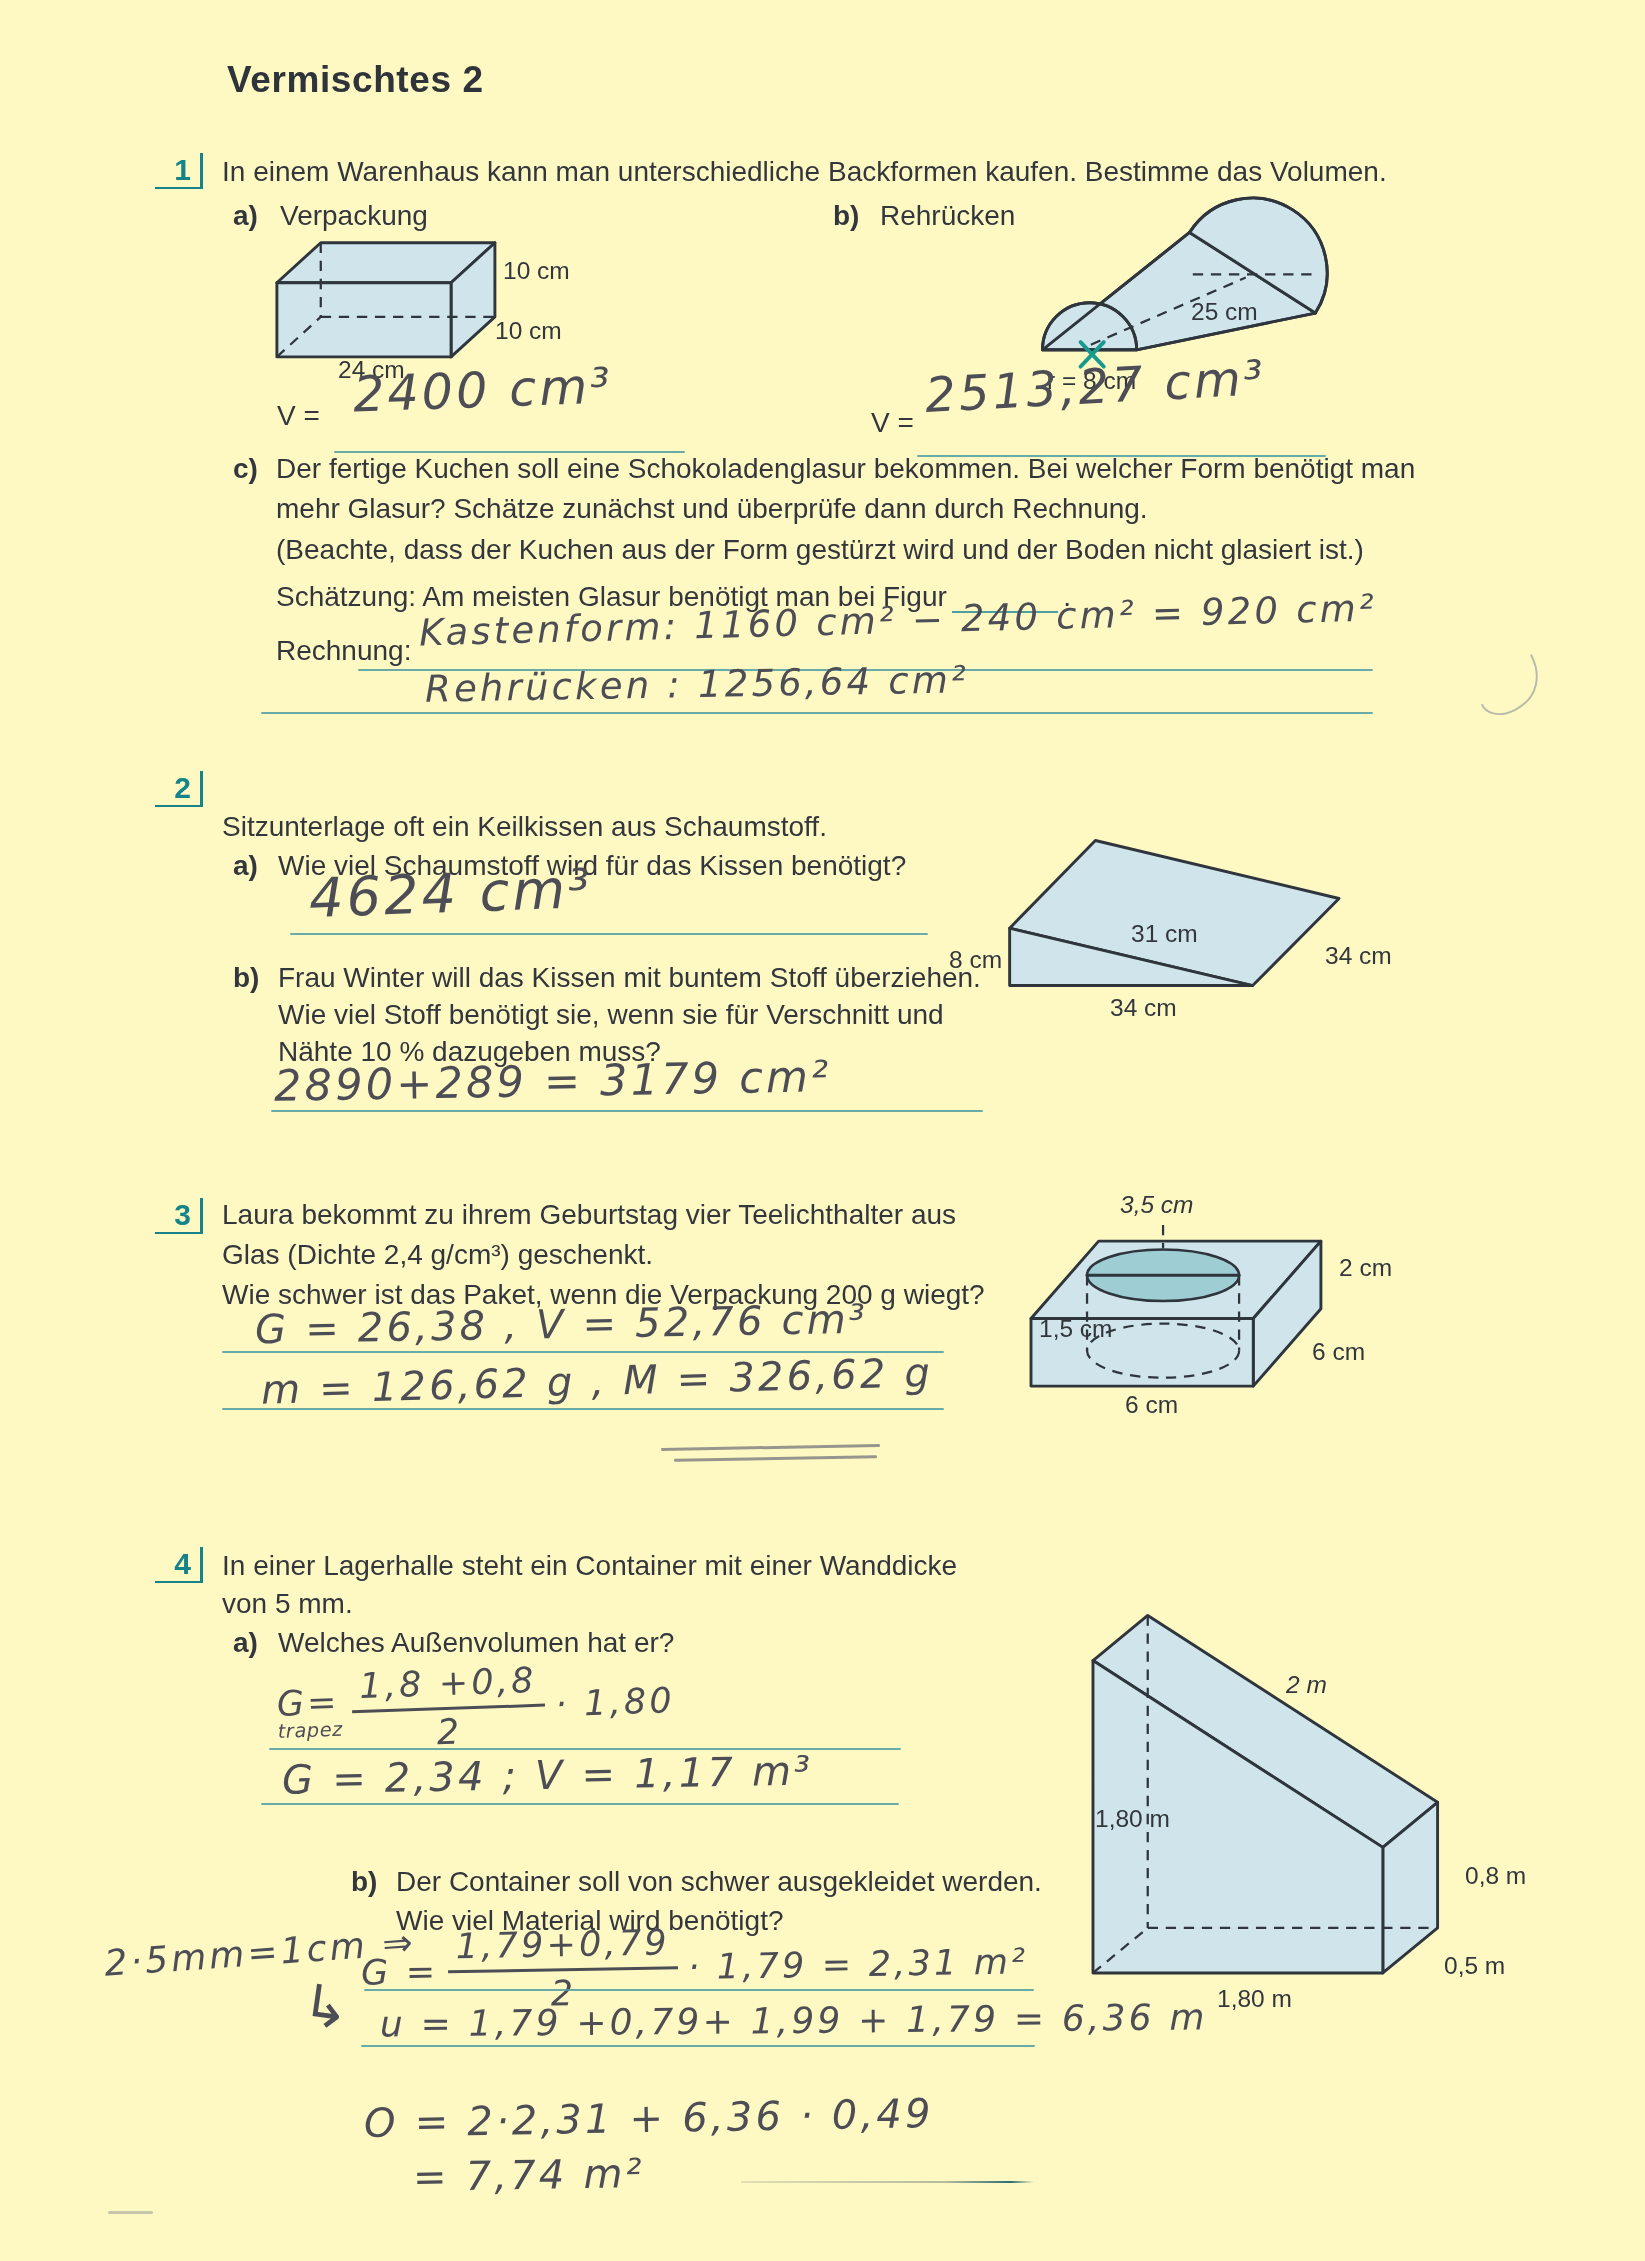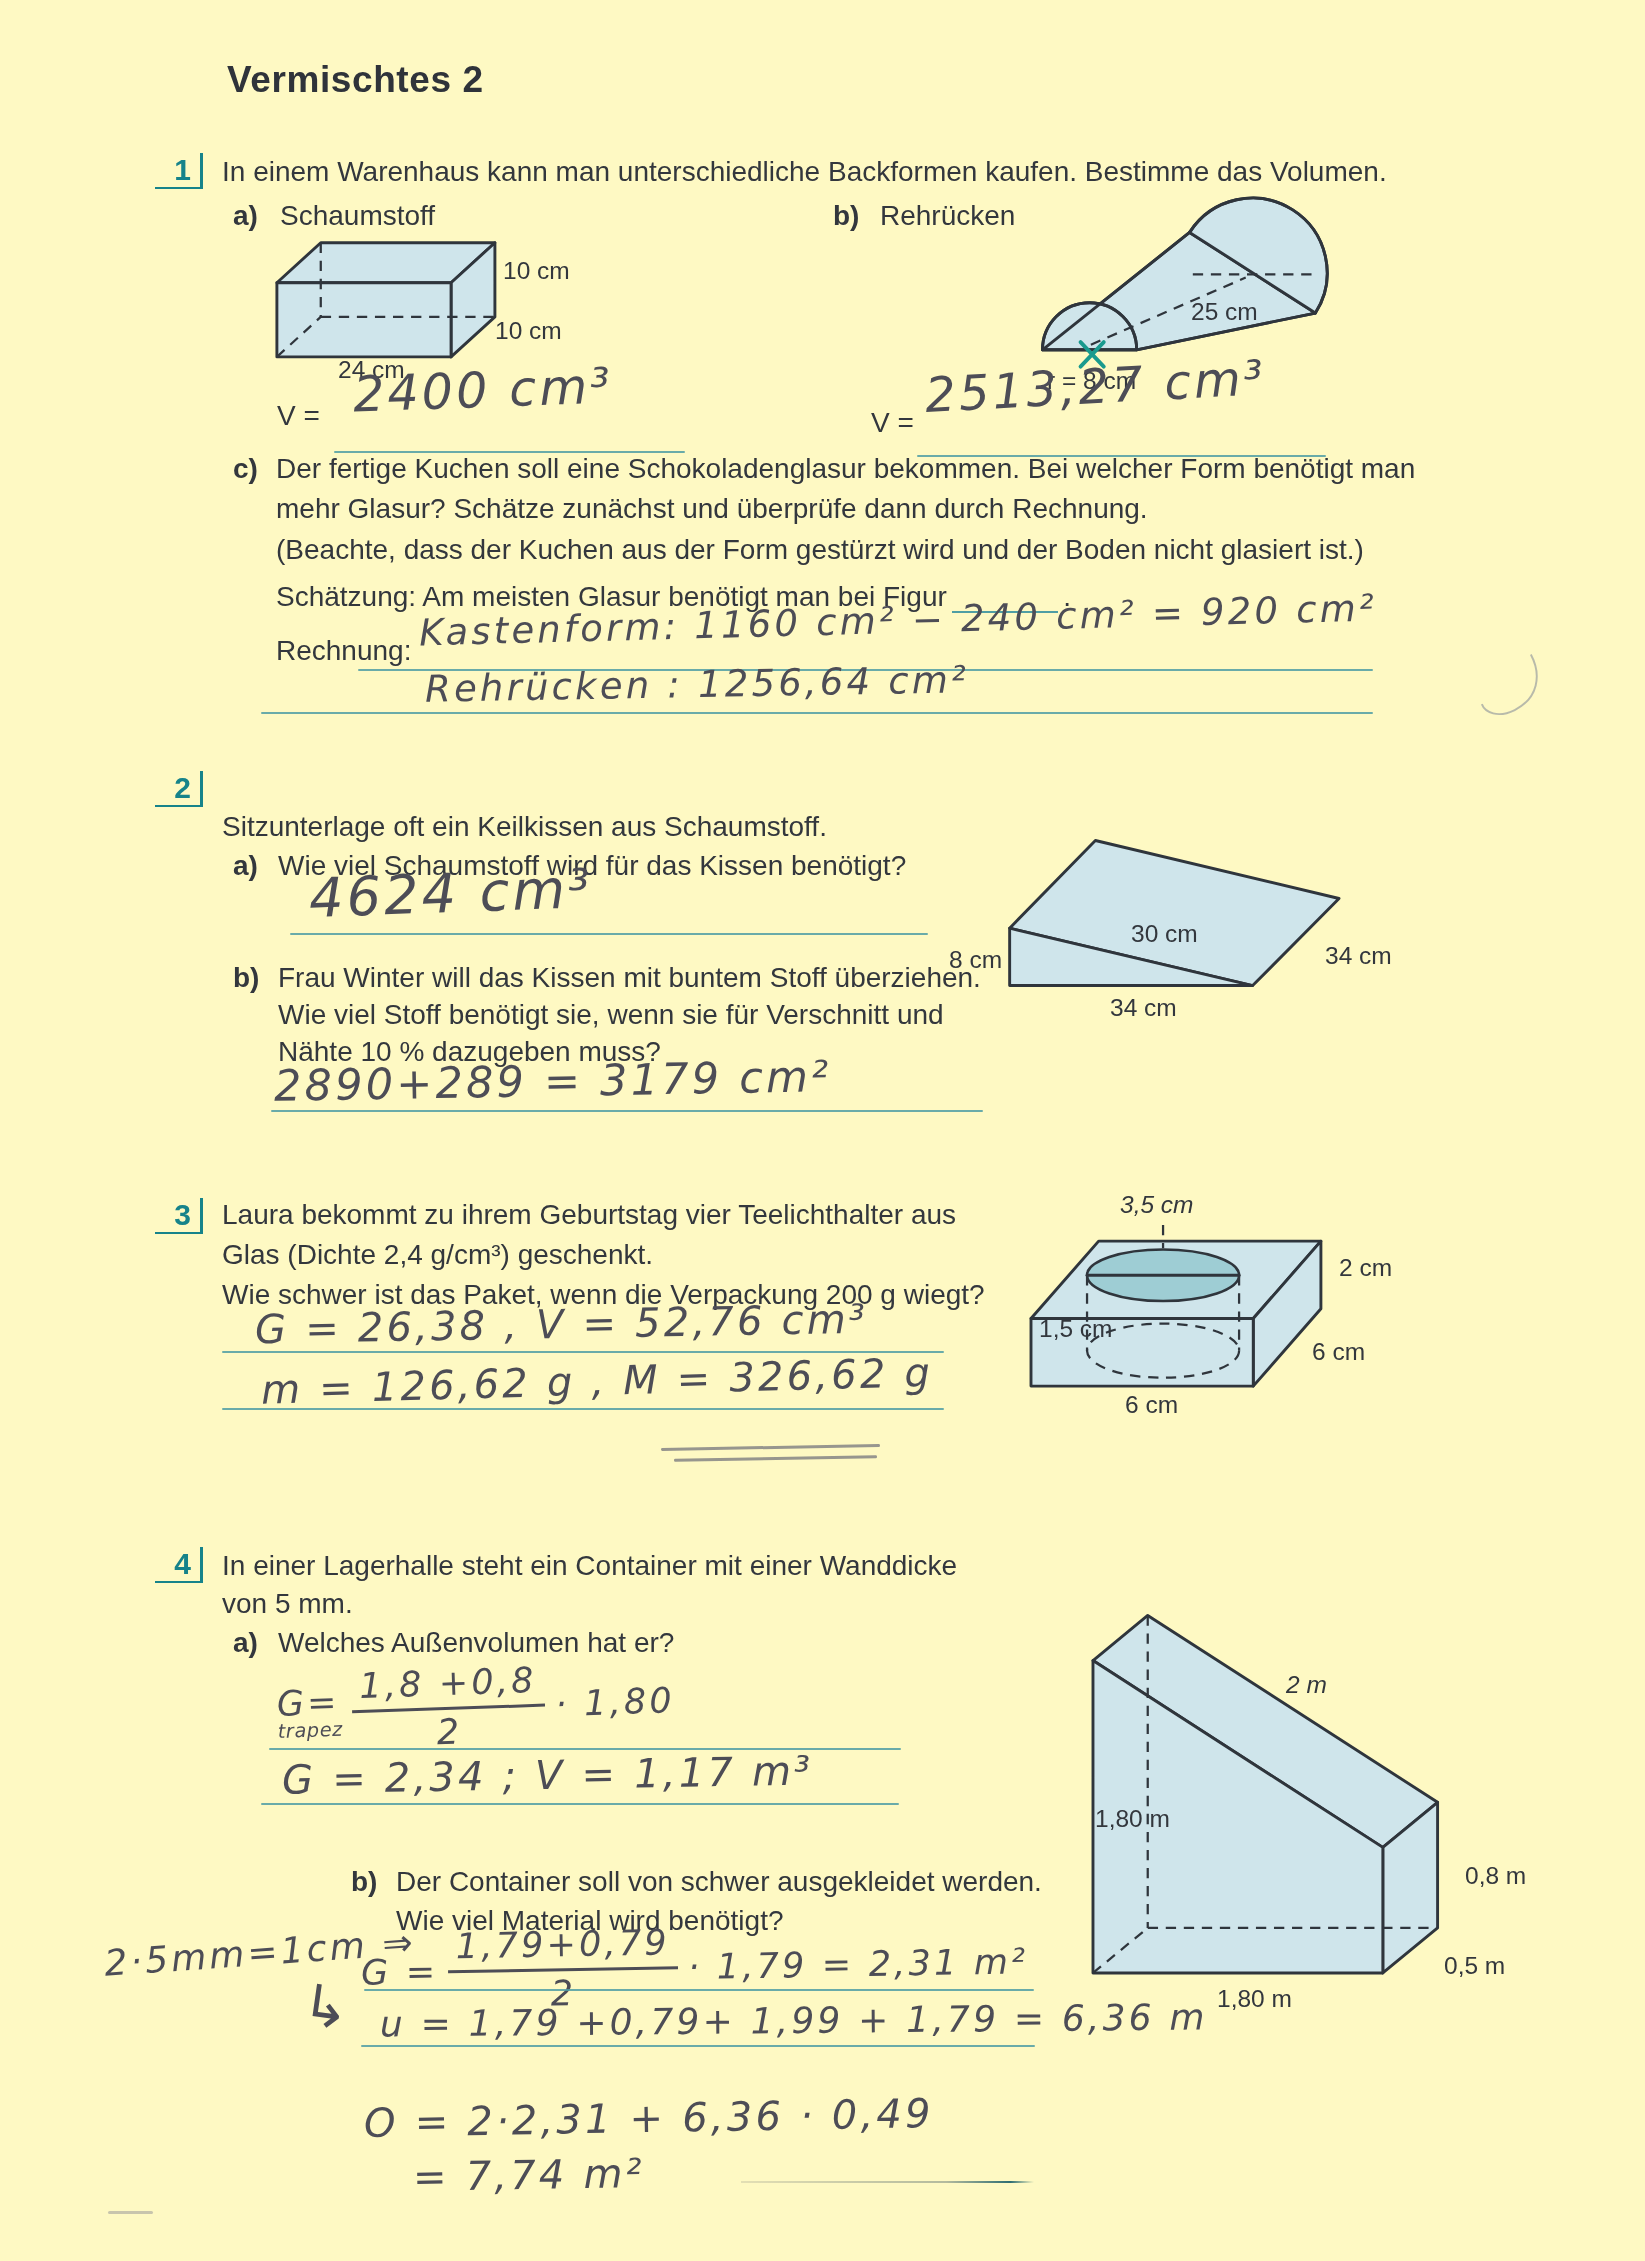--- a/index.html
+++ b/index.html
@@ -43,21 +43,21 @@
 <body>
 
 <div class="page">
 
   <div class="t title" style="left:227px; top:59px;">Vermischtes 2</div>
 
   <div class="marker" style="left:155px; top:153px;">1</div>
   <div class="t print" style="left:222px; top:156px;">In einem Warenhaus kann man unterschiedliche Backformen kaufen. Bestimme das Volumen.</div>
 
   <div class="t print bold" style="left:233px; top:200px;">a)</div>
-  <div class="t print" style="left:280px; top:200px;">Schaumstoff</div>
+  <div class="t print" style="left:280px; top:200px;">Verpackung</div>
   <div class="t print bold" style="left:833px; top:200px;">b)</div>
   <div class="t print" style="left:880px; top:200px;">Rehrücken</div>
 
   <svg style="left:264px; top:231px;" width="258" height="137" viewBox="0 0 400 212">
     <path class="shape" d="M20,80 L88,18 L358,18 L290,80 Z"></path>
     <path class="shape" d="M290,80 L358,18 L358,133 L290,195 Z"></path>
     <path class="shape" d="M20,80 H290 V195 H20 Z"></path>
     <path class="hidden-edge" d="M88,18 V133"></path>
     <path class="hidden-edge" d="M88,133 H358"></path>
     <path class="hidden-edge" d="M20,195 L88,133"></path>
@@ -122,21 +122,21 @@
   <div class="t print" style="left:278px; top:999px;">Wie viel Stoff benötigt sie, wenn sie für Verschnitt und</div>
   <div class="t print" style="left:278px; top:1036px;">Nähte 10 % dazugeben muss?</div>
   <div class="t hw" style="left:274px; top:1056px; font-size:43px; transform:rotate(-1deg);">2890+289 = 3179 cm²</div>
   <div class="tealline" style="left:271px; top:1110px; width:712px;"></div>
 
   <svg style="left:980px; top:825px;" width="419" height="187" viewBox="0 0 650 290">
     <path class="shape" d="M46,160 L179,24 L557,114 L423,249 Z"></path>
     <path class="shape" d="M46,160 L46,249 L423,249 Z"></path>
   </svg>
   <div class="t dim" style="left:949px; top:946px;">8 cm</div>
-  <div class="t dim" style="left:1131px; top:920px;">30 cm</div>
+  <div class="t dim" style="left:1131px; top:920px;">31 cm</div>
   <div class="t dim" style="left:1325px; top:942px;">34 cm</div>
   <div class="t dim" style="left:1110px; top:994px;">34 cm</div>
 
   <div class="marker" style="left:155px; top:1198px;">3</div>
   <div class="t print" style="left:222px; top:1199px;">Laura bekommt zu ihrem Geburtstag vier Teelichthalter aus</div>
   <div class="t print" style="left:222px; top:1239px;">Glas (Dichte 2,4 g/cm³) geschenkt.</div>
   <div class="t print" style="left:222px; top:1279px;">Wie schwer ist das Paket, wenn die Verpackung 200 g wiegt?</div>
 
   <div class="t hw" style="left:255px; top:1301px; font-size:40px; transform:rotate(-1deg);">G = 26,38  ,  V = 52,76 cm³</div>
   <div class="tealline" style="left:222px; top:1351px; width:722px;"></div>

